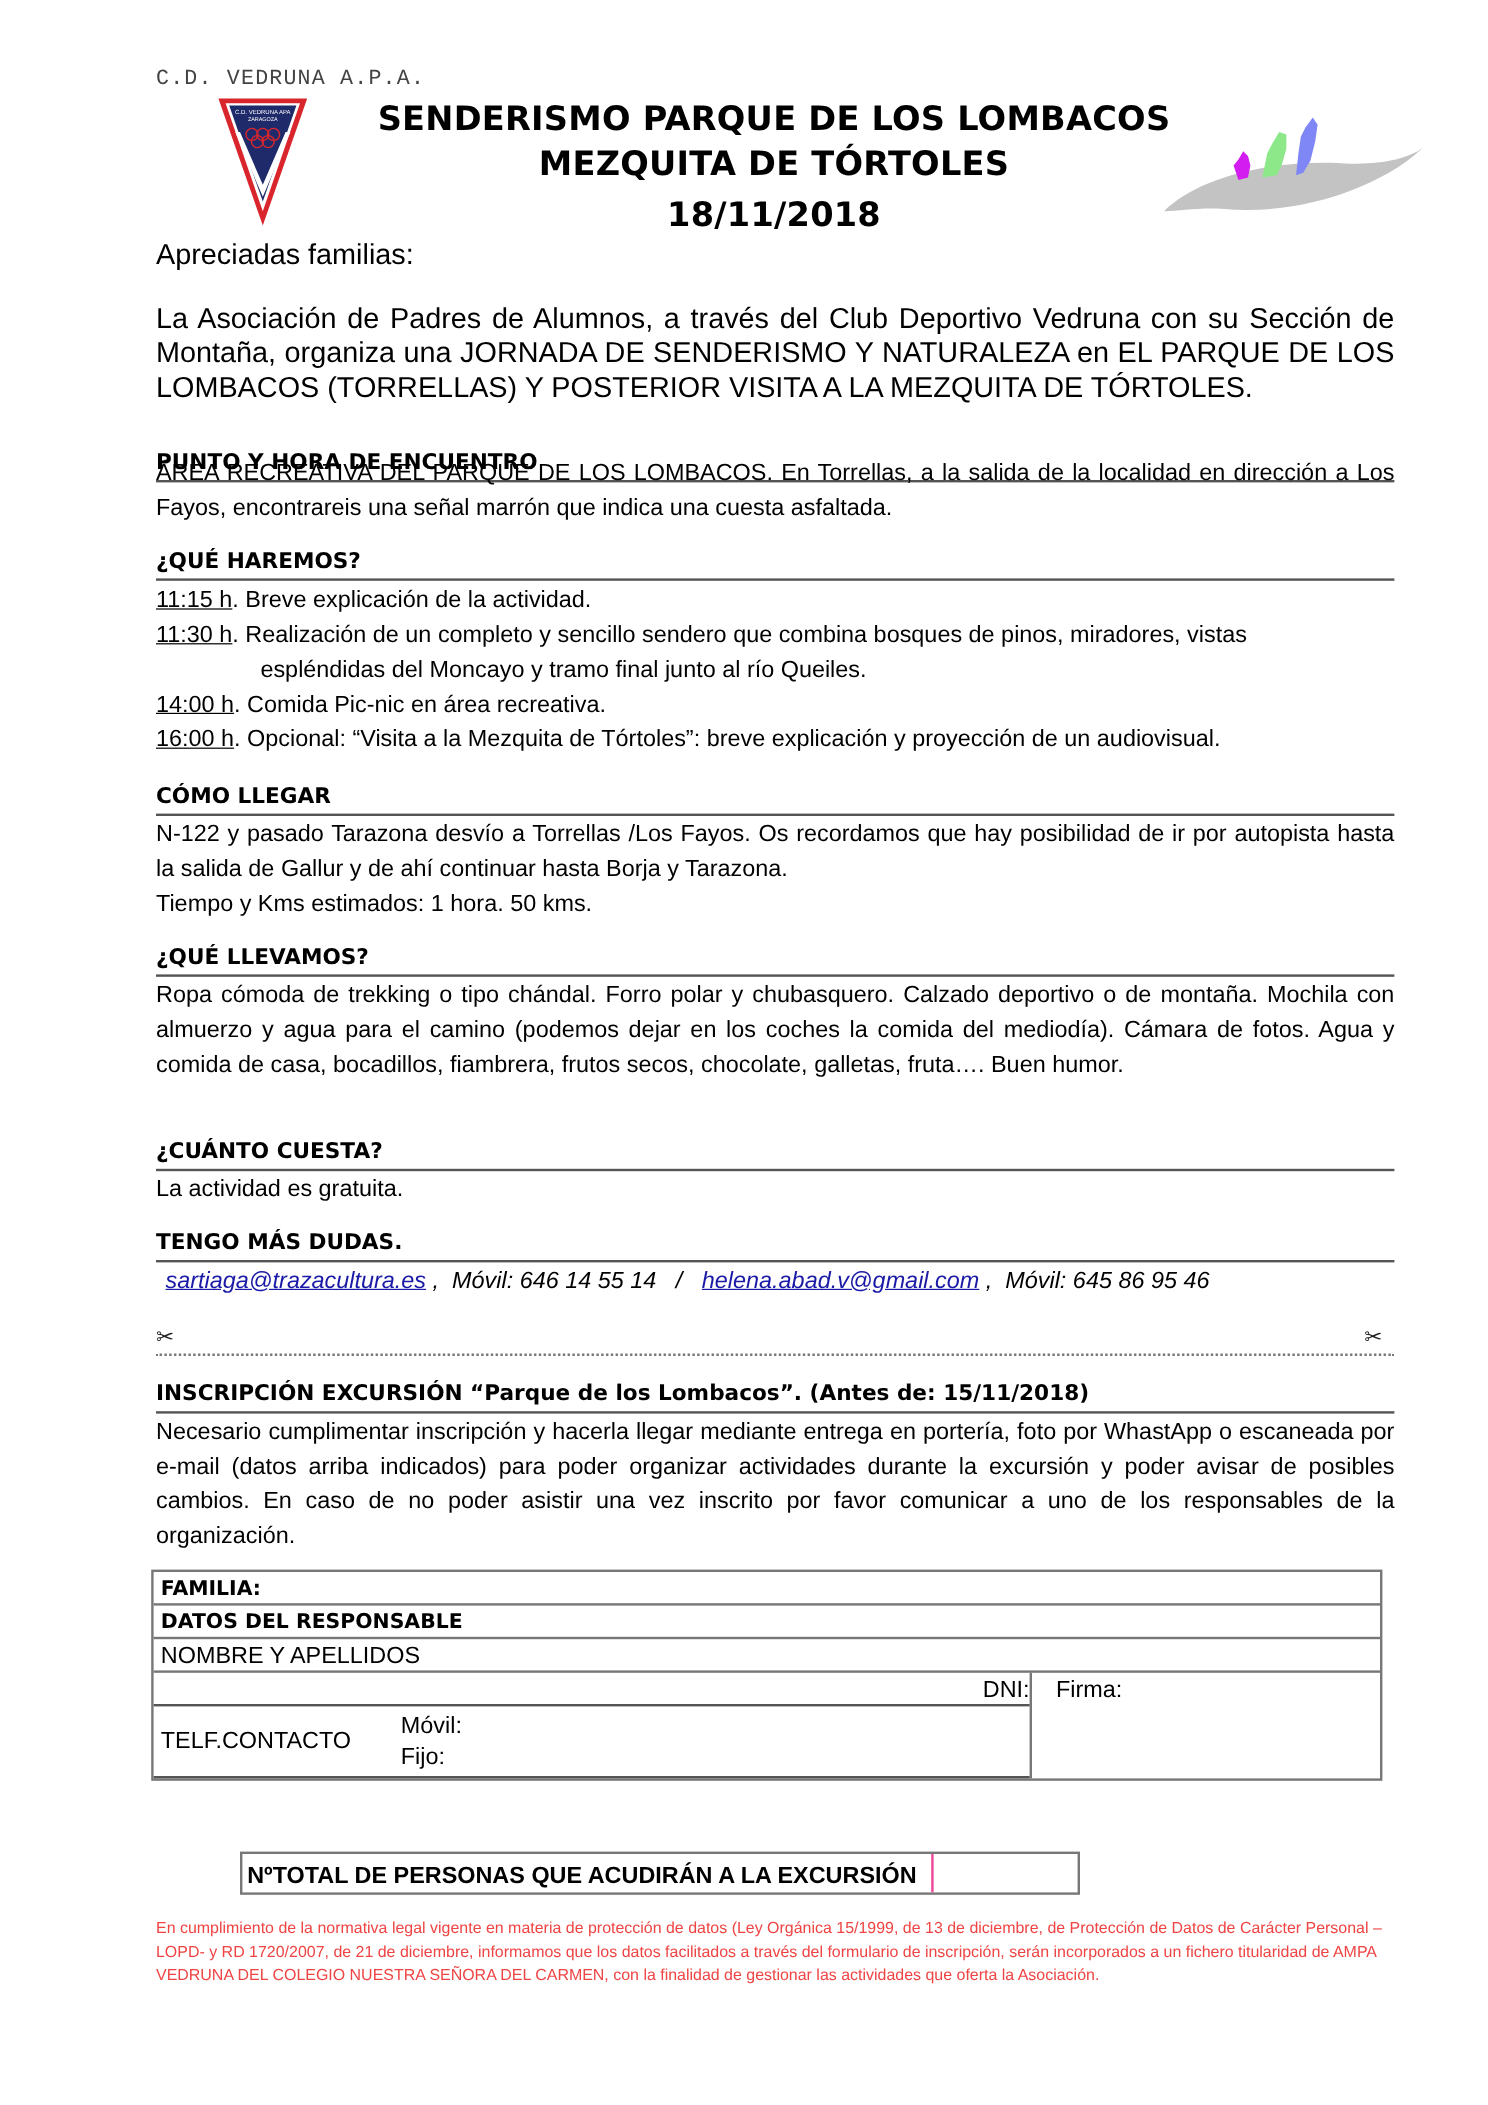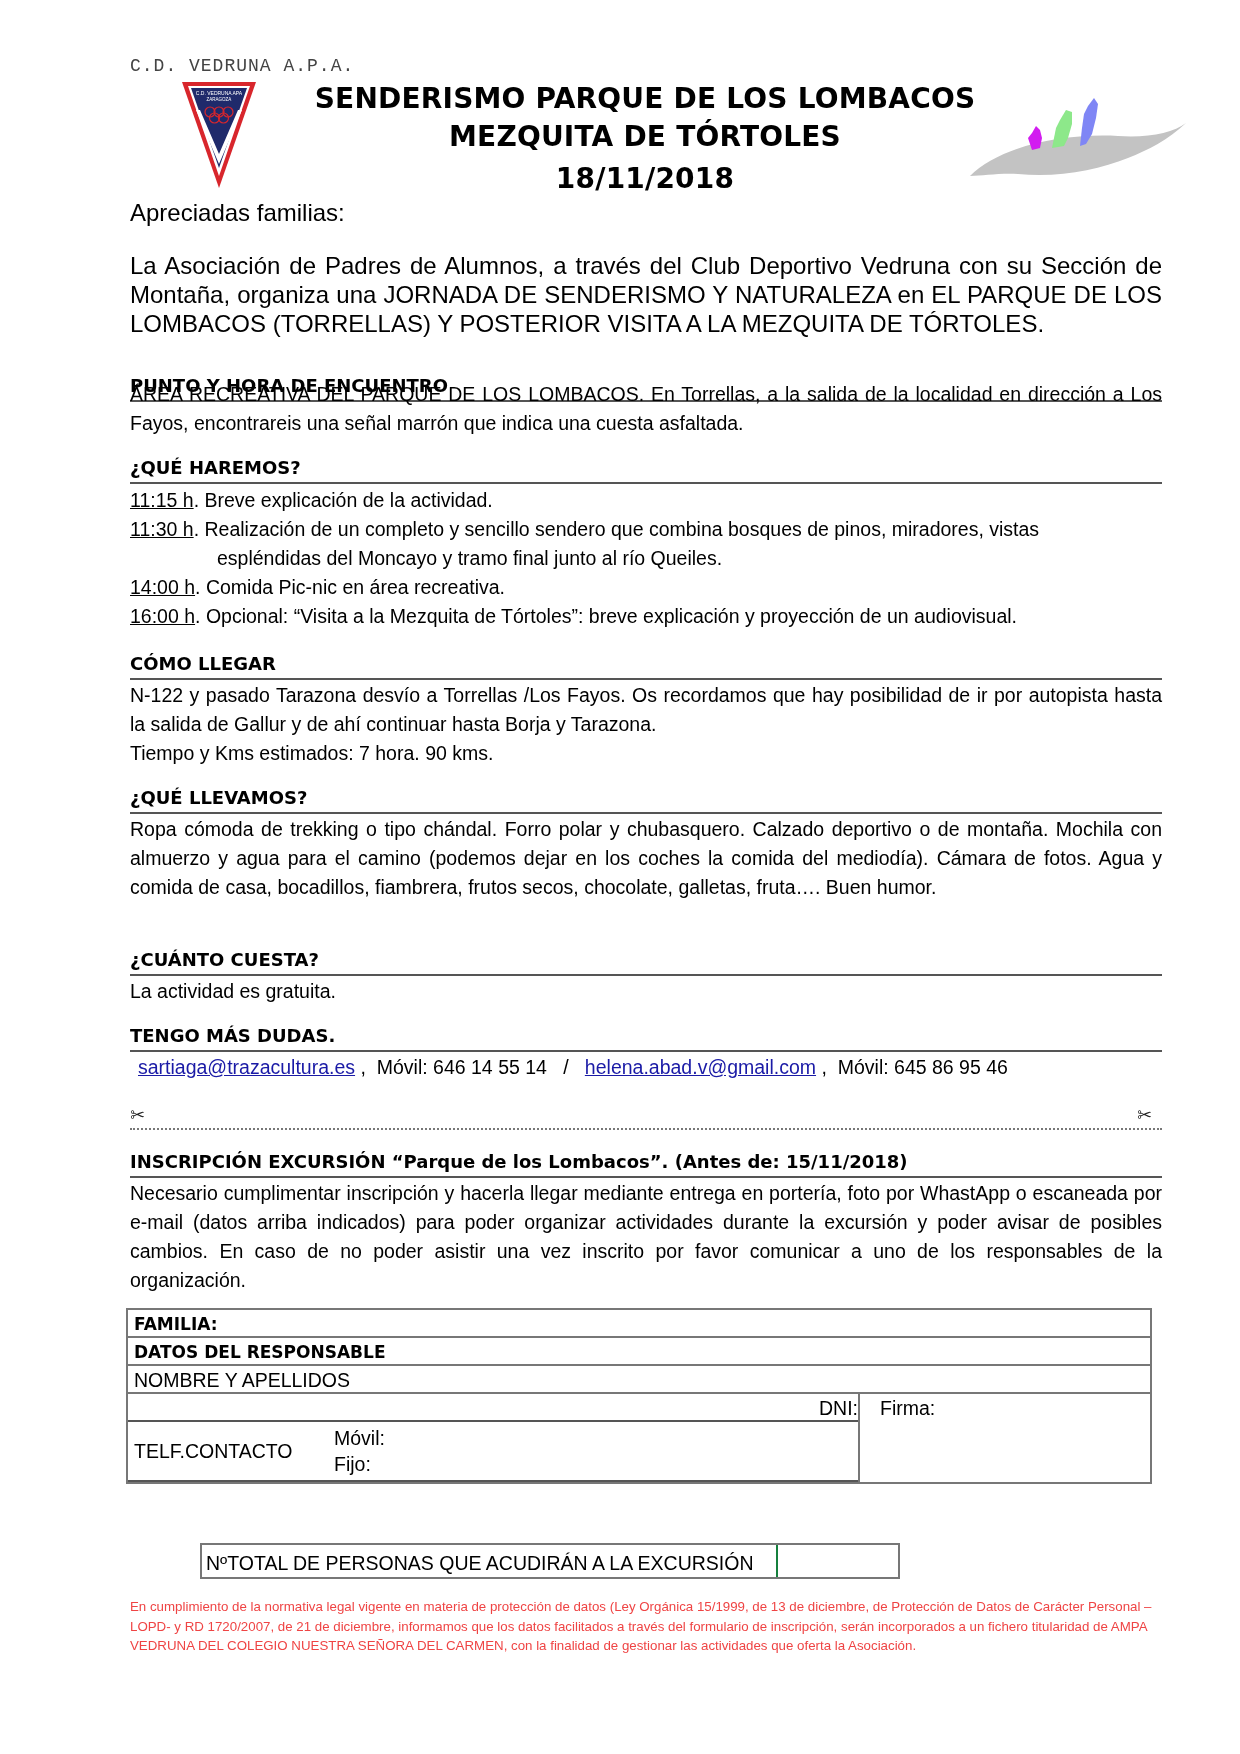--- a/index.html
+++ b/index.html
@@ -37,21 +37,21 @@
     .split { display: flex; }
     .left-col { width: 730px; border-right: 2px solid #777; }
     .left-col .row:last-child { border-bottom: none; }
     .right-col { flex: 1; padding-left: 20px; line-height: 28px; }
     .tel-row { height: 60px; display: flex; align-items: center; padding-left: 6px; border-bottom: 2px solid #555; box-sizing: border-box; }
     .tel-label { width: 200px; }
     .tel-sub { line-height: 26px; }
     .left-col .row.dni { border-bottom: 2px solid #555; text-align: right; }
 
     .total { left: 200px; top: 1543px; width: 700px; height: 36px; border: 2px solid #777; display: flex; font-family: "Liberation Sans", sans-serif; font-size: 19.5px; line-height: 36px; box-sizing: border-box; }
-    .total-label { width: 576px; border-right: 2px solid #15803d; padding-left: 4px; box-sizing: border-box; }
+    .total-label { width: 576px; border-right: 2px solid #ec4899; padding-left: 4px; box-sizing: border-box; font-weight: bold; }
     .total-value { flex: 1; }
 
     .legal { left: 130px; top: 1597px; width: 1032px; font-family: "Liberation Sans", sans-serif; font-size: 13.3px; line-height: 19.5px; color: #ef4444; }
   </style>
 </head>
 <body>
 
 <div class="abs org">C.D. VEDRUNA A.P.A.</div>
 
 <svg class="abs logo" viewBox="0 0 78 110">
@@ -99,30 +99,30 @@
   <span class="sched-item">
     <span class="sched-time">14:00 h</span><span>. Comida Pic-nic en área recreativa.</span>
   </span>
   <span class="sched-item">
     <span class="sched-time">16:00 h</span><span>. Opcional: “Visita a la Mezquita de Tórtoles”: breve explicación y proyección de un audiovisual.</span>
   </span>
 </div>
 
 <div class="abs section-head" style="top:652px;">CÓMO LLEGAR</div>
 <div class="abs section-body" style="top:681px;">N-122 y pasado Tarazona desvío a Torrellas /Los Fayos. Os recordamos que hay posibilidad de ir por autopista hasta la salida de Gallur y de ahí continuar hasta Borja y Tarazona.</div>
-<div class="abs section-body" style="top:739px;">Tiempo y Kms estimados: 7 hora. 90 kms.</div>
+<div class="abs section-body" style="top:739px;">Tiempo y Kms estimados: 1 hora. 50 kms.</div>
 
 <div class="abs section-head" style="top:786px;">¿QUÉ LLEVAMOS?</div>
 <div class="abs section-body" style="top:815px;">Ropa cómoda de trekking o tipo chándal. Forro polar y chubasquero. Calzado deportivo o de montaña. Mochila con almuerzo y agua para el camino (podemos dejar en los coches la comida del mediodía). Cámara de fotos. Agua y comida de casa, bocadillos, fiambrera, frutos secos, chocolate, galletas, fruta…. Buen humor.</div>
 
 <div class="abs section-head" style="top:948px;">¿CUÁNTO CUESTA?</div>
 <div class="abs section-body" style="top:977px;">La actividad es gratuita.</div>
 
 <div class="abs section-head" style="top:1024px;">TENGO MÁS DUDAS.</div>
-<div class="abs section-body" style="top:1053px; left:138px; text-align:left;">
+<div class="abs section-body" style="top:1053px; left:138px; text-align:left;font-style:italic;">
   <a class="link">sartiaga@trazacultura.es</a><span style="white-space:pre;"> ,  Móvil: 646 14 55 14   /   </span><a class="link">helena.abad.v@gmail.com</a><span style="white-space:pre;"> ,  Móvil: 645 86 95 46</span>
 </div>
 
 <div class="abs cut">
   <span class="scissor" style="left:0;">✂</span>
   <span class="scissor" style="right:10px;">✂</span>
 </div>
 
 <div class="abs section-head" style="top:1150px;">INSCRIPCIÓN EXCURSIÓN “Parque de los Lombacos”.  (Antes de: 15/11/2018)</div>
 <div class="abs section-body" style="top:1179px;">Necesario cumplimentar inscripción y hacerla llegar mediante entrega en portería, foto por WhastApp o escaneada por e-mail (datos arriba indicados) para poder organizar actividades durante la excursión y poder avisar de posibles cambios. En caso de no poder asistir una vez inscrito por favor comunicar a uno de los responsables de la organización.</div>

